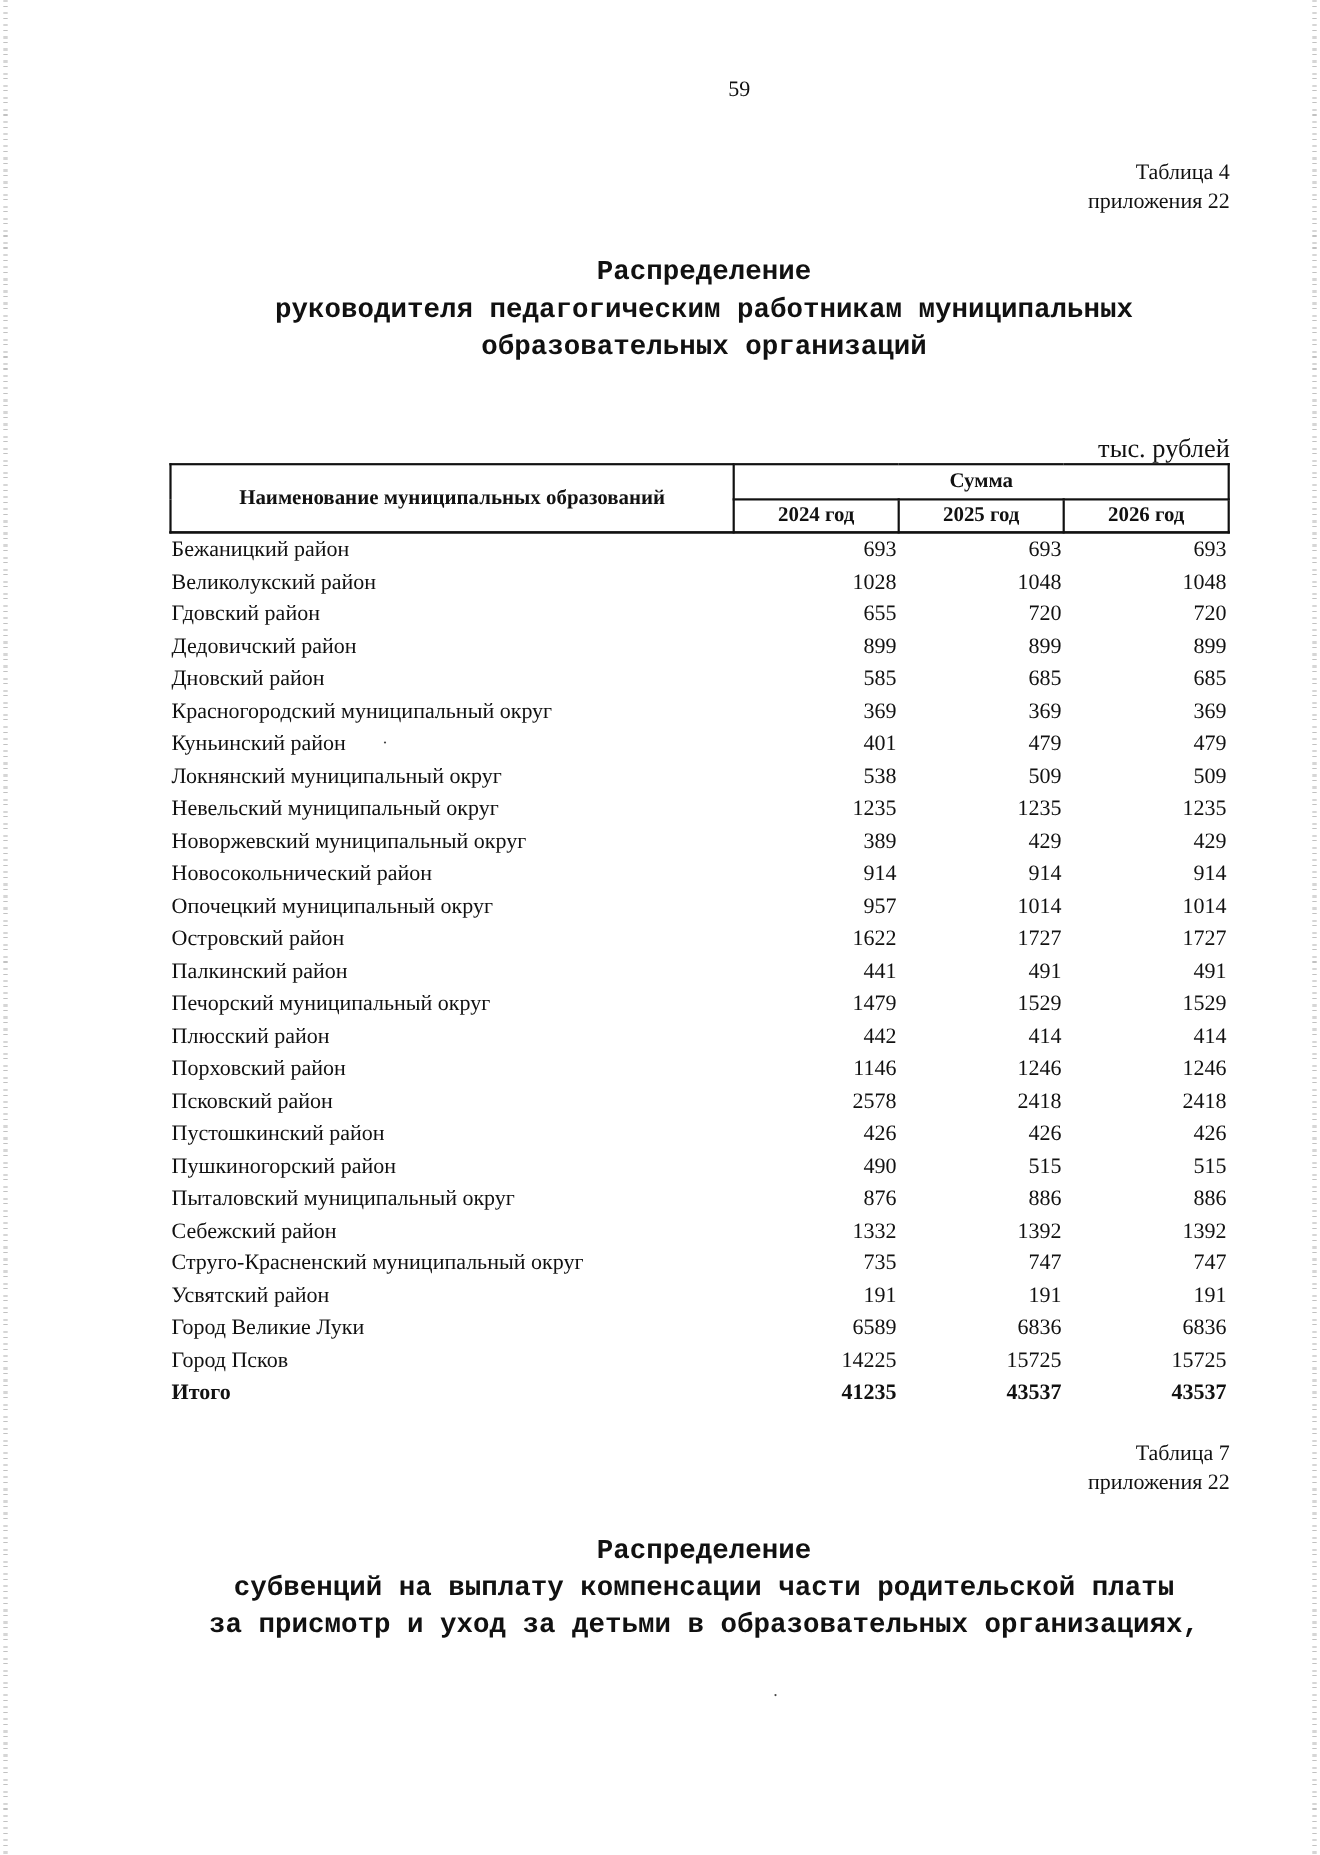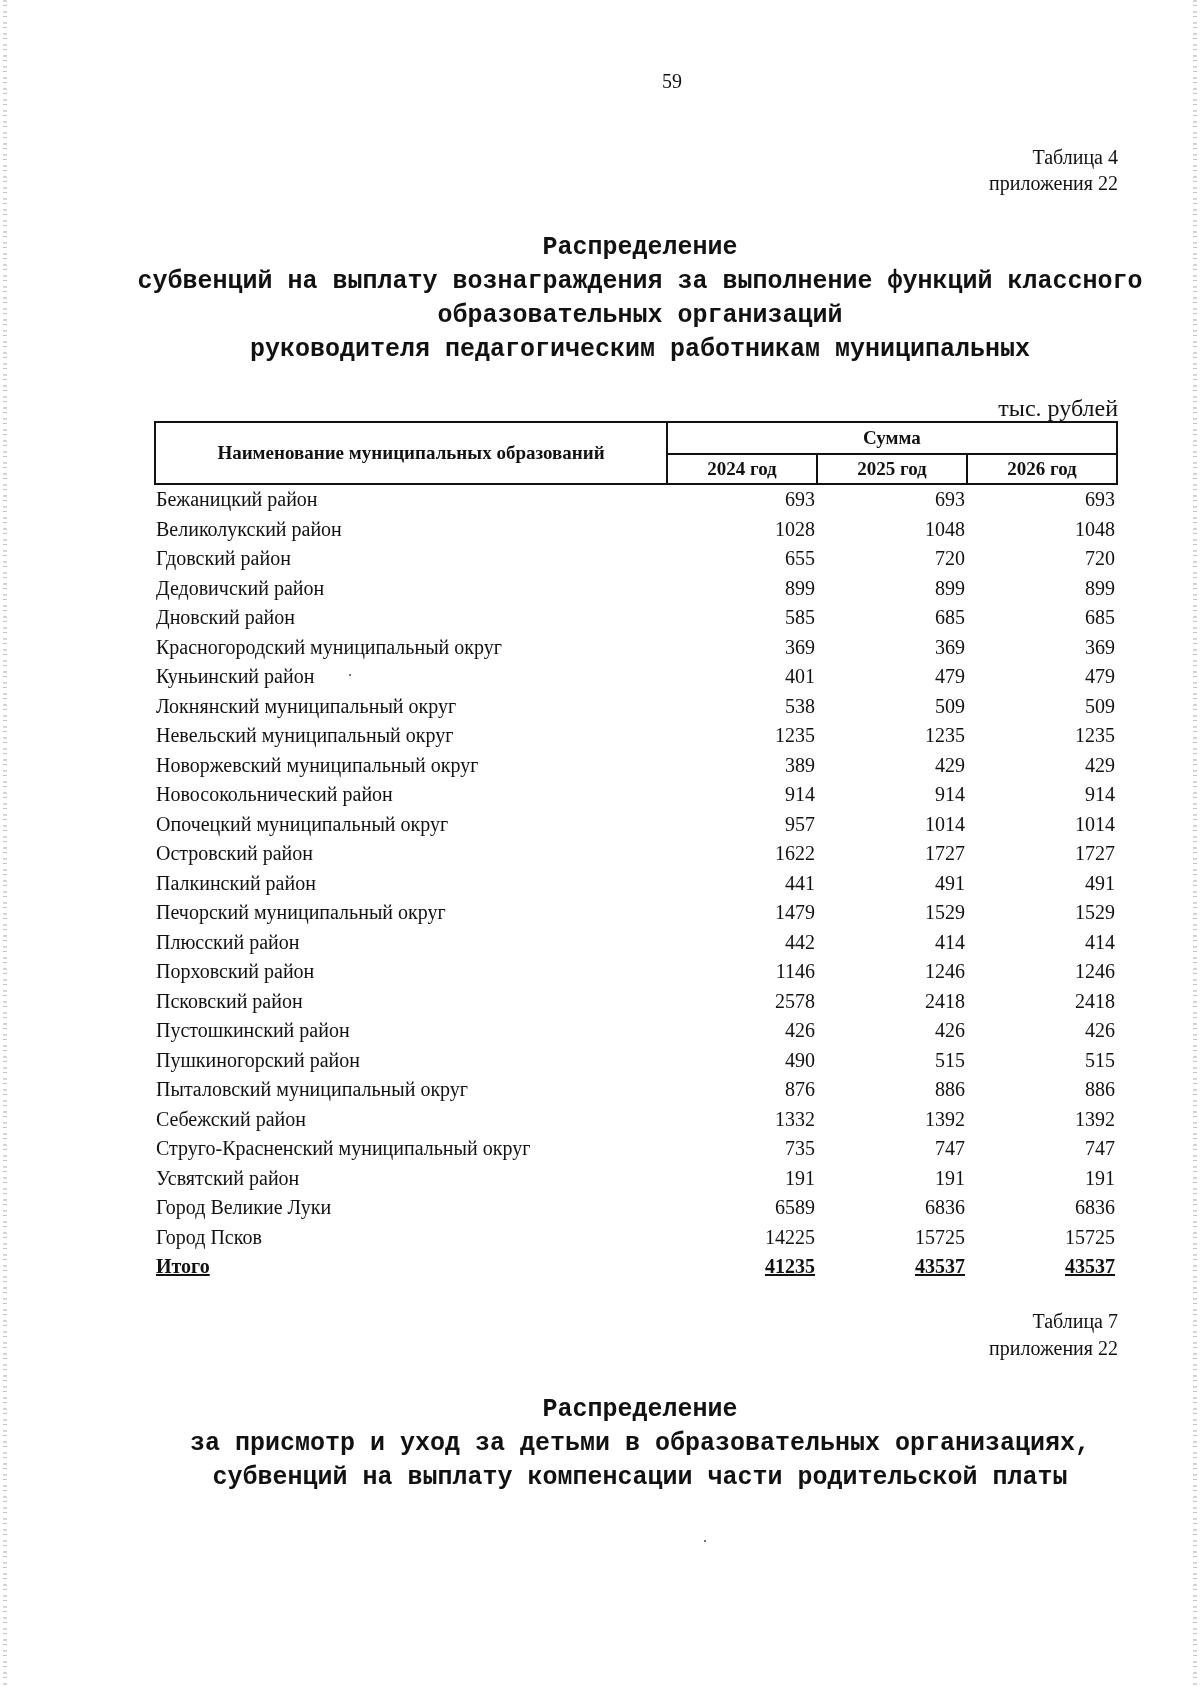--- a/index.html
+++ b/index.html
@@ -28,39 +28,38 @@
   table.dist col.c-y { width: 150px; }
   table.dist th {
     border: 2px solid #111; font-weight: bold; font-size: 19px; padding: 0; text-align: center;
   }
   table.dist th.h-name { height: 58px; }
   table.dist th.h-sum { height: 30px; }
   table.dist th.h-year { height: 28px; text-align: center; }
   table.dist td { padding: 0; height: 29.5px; line-height: 29.5px; }
   table.dist td.name { padding-left: 1px; text-align: left; white-space: nowrap; }
   table.dist td.num { text-align: right; padding-right: 2px; }
-  table.dist tr.total td { font-weight: bold; text-decoration: underline; }
+  table.dist tr.total td { font-weight: bold; }
   .stray-dot { position: absolute; width: 2px; height: 2px; background: #444; border-radius: 1px; }
 </style>
 </head>
 <body>
 
 <div class="scan-edge-left"></div>
 <div class="scan-edge-right"></div>
 
 <div class="page-number">59</div>
 
 <div class="right-note" style="top:146px;">Таблица 4</div>
 <div class="right-note" style="top:172px;">приложения 22</div>
 
 <div class="title-block" style="top:231px;">
   <div>Распределение</div>
-  <div>субвенций на выплату вознаграждения за выполнение функций классного</div>
+  <div>руководителя педагогическим работникам муниципальных</div>
   <div>образовательных организаций</div>
-  <div>руководителя педагогическим работникам муниципальных</div>
 </div>
 
 <div class="units">тыс. рублей</div>
 
 <table class="dist">
   <colgroup>
     <col class="c-name">
       <col class="c-y">
       <col class="c-y">
       <col class="c-y">
@@ -242,18 +241,18 @@
       <td class="num">43537</td>
     </tr>
   </tfoot>
 </table>
 
 <div class="right-note" style="top:1310px;">Таблица 7</div>
 <div class="right-note" style="top:1337px;">приложения 22</div>
 
 <div class="title-block" style="top:1393px;">
   <div>Распределение</div>
+  <div>субвенций на выплату компенсации части родительской платы</div>
   <div>за присмотр и уход за детьми в образовательных организациях,</div>
-  <div>субвенций на выплату компенсации части родительской платы</div>
 </div>
 
 <div class="stray-dot" style="left:349px; top:674px;"></div>
 <div class="stray-dot" style="left:704px; top:1540px;"></div>
 
 </body></html>

